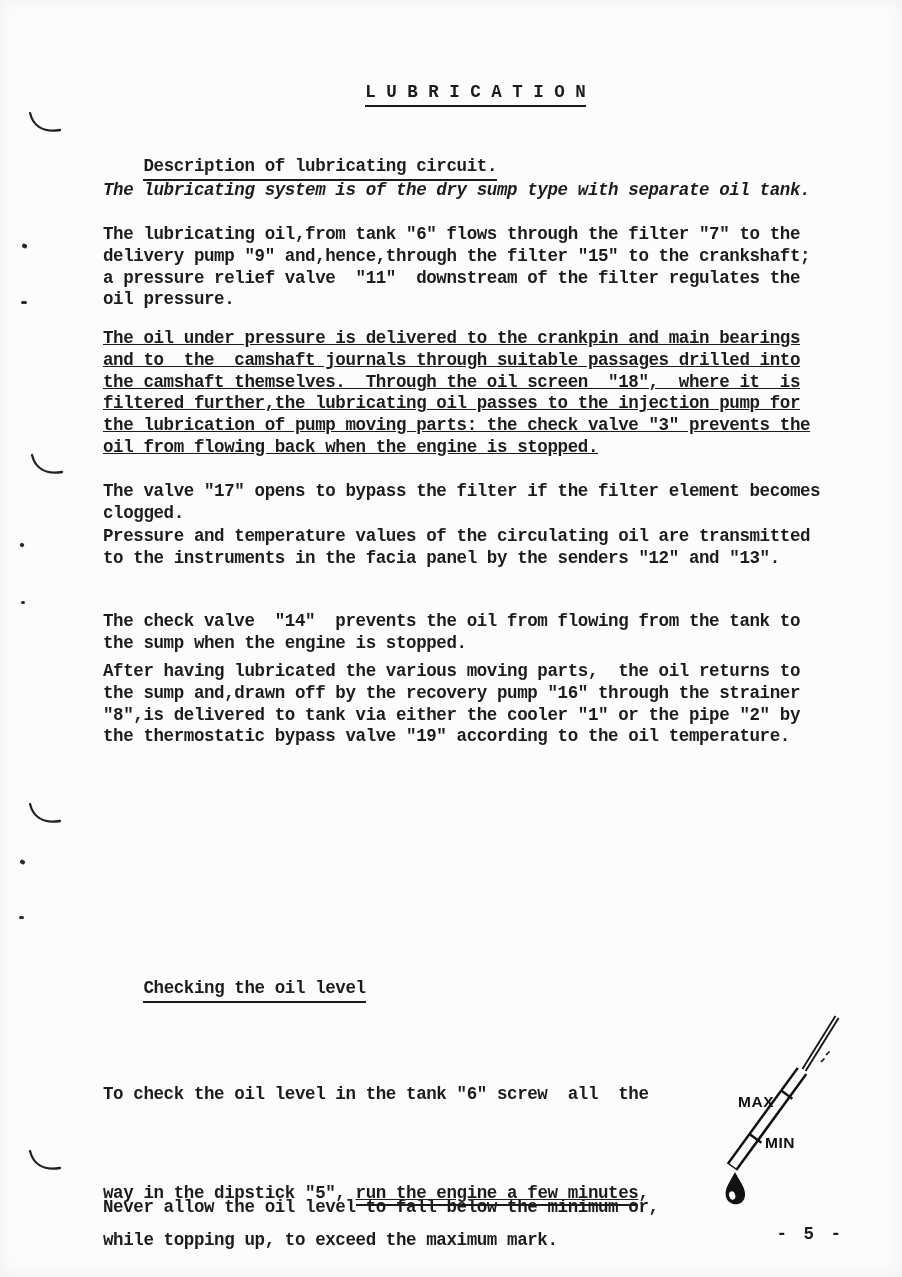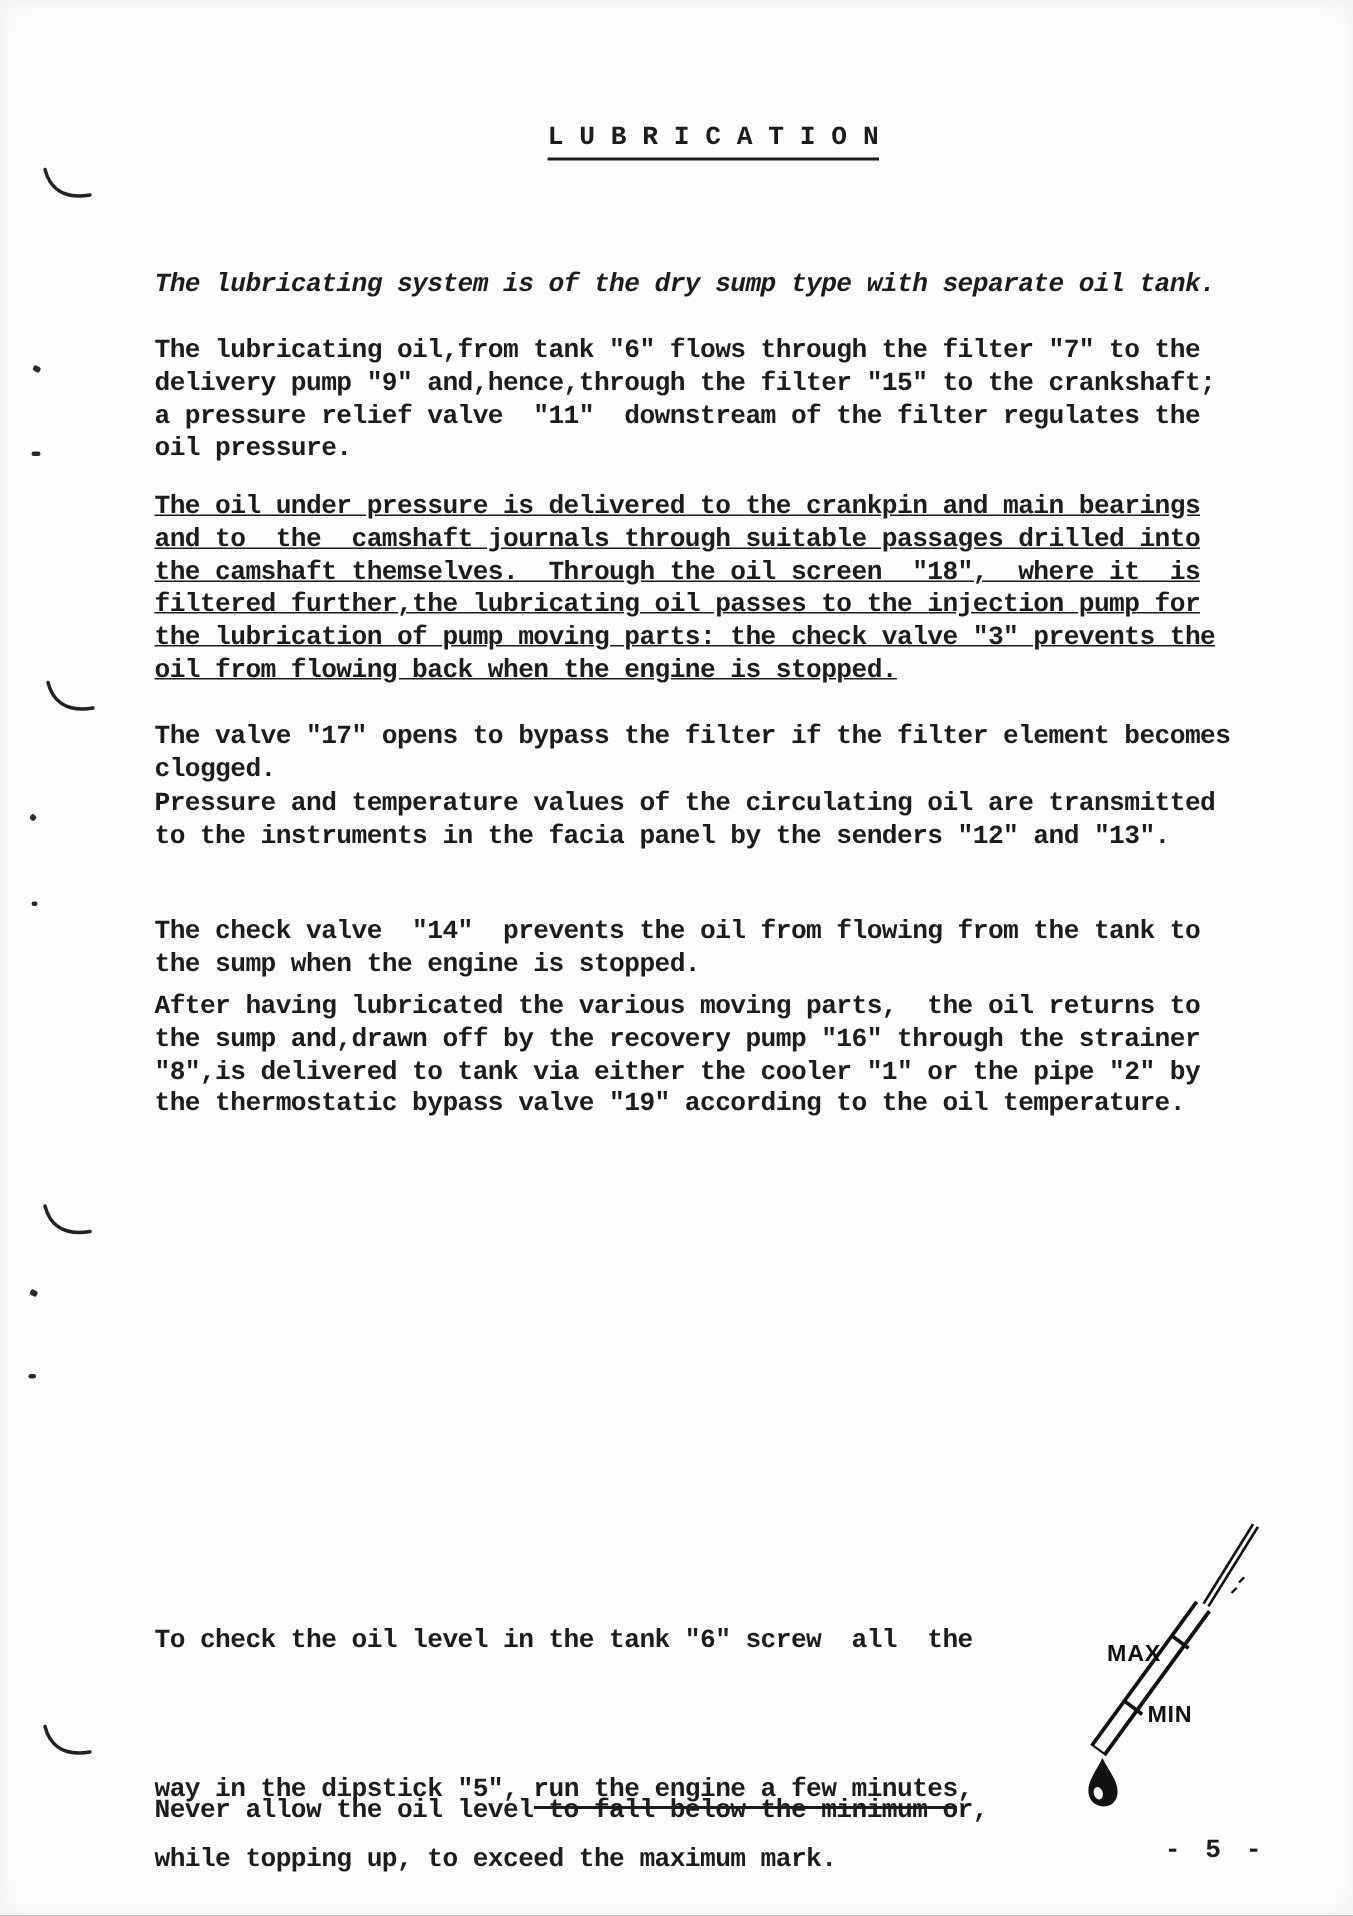--- a/index.html
+++ b/index.html
@@ -29,20 +29,21 @@
     left:103px;width:745px;
     text-align:center;
   }
   .u2{
     border-bottom:2.5px solid #1c1c1c;
     padding-bottom:3px;
   }
   .uphrase{
     border-bottom:2.5px solid #1c1c1c;
     padding-bottom:1px;
+    text-decoration:underline;
   }
   .heading{
     position:absolute;
     left:103px;
     white-space:pre;
     letter-spacing:-0.4px;
   }
   .pageno{
     position:absolute;
     right:58px;
@@ -83,20 +84,23 @@
   <div class="speck" style="left:20px;top:543px;width:4px;height:4px;transform:rotate(40deg);"></div>
   <div class="speck" style="left:21px;top:601px;width:4px;height:2.5px;"></div>
   <div class="speck" style="left:20px;top:860px;width:5px;height:4px;transform:rotate(30deg);"></div>
   <div class="speck" style="left:19px;top:916px;width:5px;height:3px;"></div>
   <div class="speck" style="left:207px;top:1206px;width:3px;height:3px;opacity:.55;"></div>
 
   <div class="title-wrap" style="top:82px;">
     <span class="u2">L U B R I C A T I O N</span>
   </div>
 
+  <div class="heading" style="top:136px;">
+    <span class="u2">Description of lubricating circuit.</span>
+  </div>
 
   <div class="para" style="top:180px;font-style:italic;">The lubricating system is of the dry sump type with separate oil tank.</div>
   <div class="para" style="top:224px;">The lubricating oil,from tank "6" flows through the filter "7" to the
 delivery pump "9" and,hence,through the filter "15" to the crankshaft;
 a pressure relief valve  "11"  downstream of the filter regulates the
 oil pressure.</div>
   <div class="para" style="top:328px;text-decoration:underline;">The oil under pressure is delivered to the crankpin and main bearings
 and to  the  camshaft journals through suitable passages drilled into
 the camshaft themselves.  Through the oil screen  "18",  where it  is
 filtered further,the lubricating oil passes to the injection pump for
@@ -106,20 +110,23 @@
 clogged.</div>
   <div class="para" style="top:526px;">Pressure and temperature values of the circulating oil are transmitted
 to the instruments in the facia panel by the senders "12" and "13".</div>
   <div class="para" style="top:611px;">The check valve  "14"  prevents the oil from flowing from the tank to
 the sump when the engine is stopped.</div>
   <div class="para" style="top:661px;">After having lubricated the various moving parts,  the oil returns to
 the sump and,drawn off by the recovery pump "16" through the strainer
 "8",is delivered to tank via either the cooler "1" or the pipe "2" by
 the thermostatic bypass valve "19" according to the oil temperature.</div>
 
+  <div class="heading" style="top:958px;">
+    <span class="u2">Checking the oil level</span>
+  </div>
 
   <div class="para para2" style="top:1012px;">
     <div>To check the oil level in the tank "6" screw  all  the</div>
     <div><span>way in the dipstick "5", </span><span class="uphrase">run the engine a few minutes</span><span>,</span></div>
     <div>then stop it and withdraw the dipstick.</div>
   </div>
 
   <div class="para para2" style="top:1152px;margin-top:39px;">Never allow the oil level to fall below the minimum or,
 while topping up, to exceed the maximum mark.</div>
 

